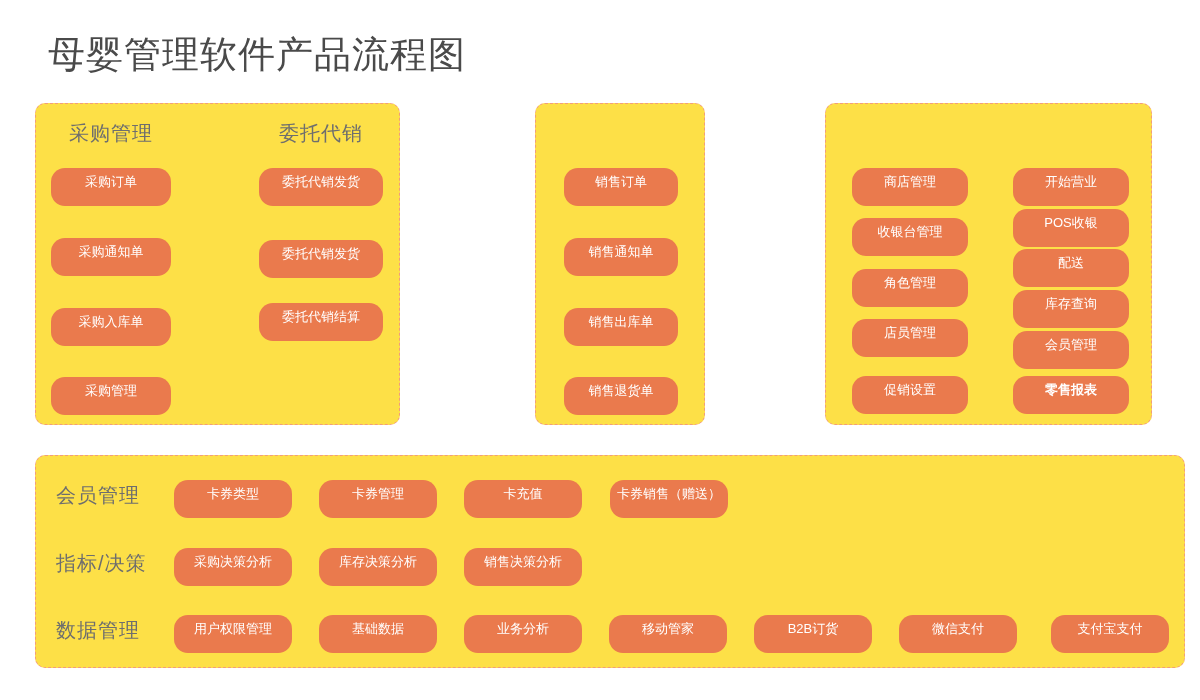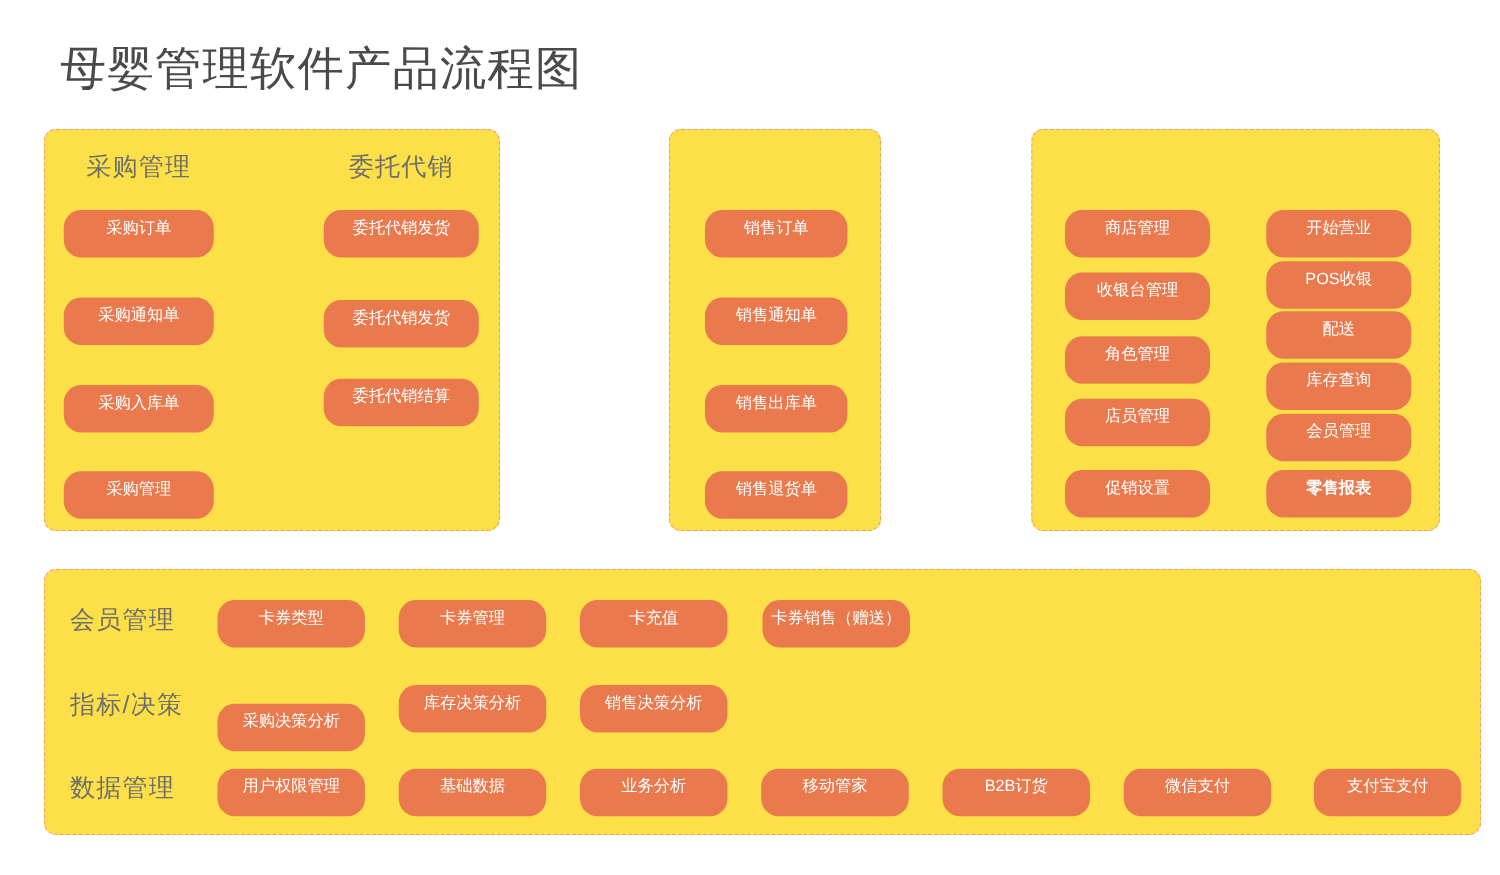--- a/index.html
+++ b/index.html
@@ -82,21 +82,21 @@
 
 <div class="dash-box" style="left:35px;top:455px;width:1150px;height:213px">
 
   <div class="row-label" style="left:20px;top:26px">会员管理</div>
   <div class="pill" style="left:138px;top:24px;width:118px">卡券类型</div>
   <div class="pill" style="left:283px;top:24px;width:118px">卡券管理</div>
   <div class="pill" style="left:428px;top:24px;width:118px">卡充值</div>
   <div class="pill" style="left:574px;top:24px;width:118px">卡券销售（赠送）</div>
 
   <div class="row-label" style="left:20px;top:94px">指标/决策</div>
-  <div class="pill" style="left:138px;top:107px;width:118px">采购决策分析</div>
+  <div class="pill" style="left:138px;top:92px;width:118px">采购决策分析</div>
   <div class="pill" style="left:283px;top:92px;width:118px">库存决策分析</div>
   <div class="pill" style="left:428px;top:92px;width:118px">销售决策分析</div>
 
   <div class="row-label" style="left:20px;top:161px">数据管理</div>
   <div class="pill" style="left:138px;top:159px;width:118px">用户权限管理</div>
   <div class="pill" style="left:283px;top:159px;width:118px">基础数据</div>
   <div class="pill" style="left:428px;top:159px;width:118px">业务分析</div>
   <div class="pill" style="left:573px;top:159px;width:118px">移动管家</div>
   <div class="pill" style="left:718px;top:159px;width:118px">B2B订货</div>
   <div class="pill" style="left:863px;top:159px;width:118px">微信支付</div>

